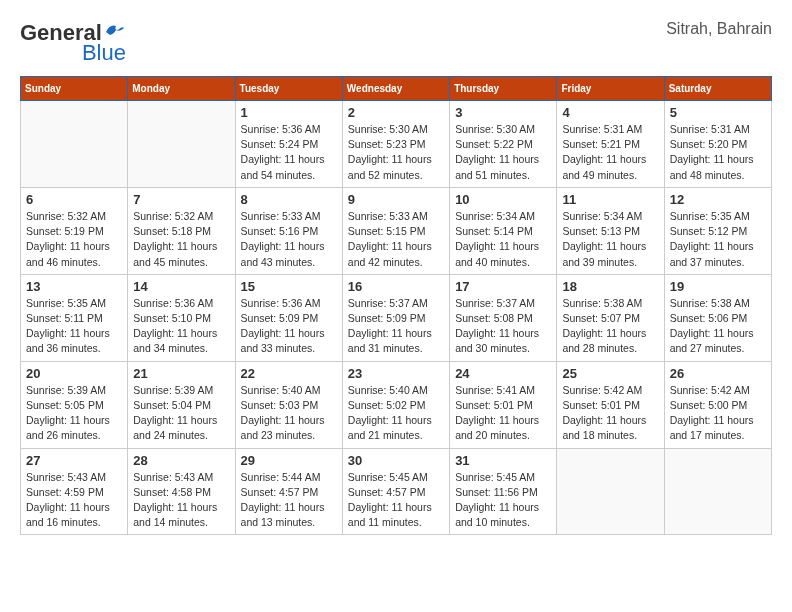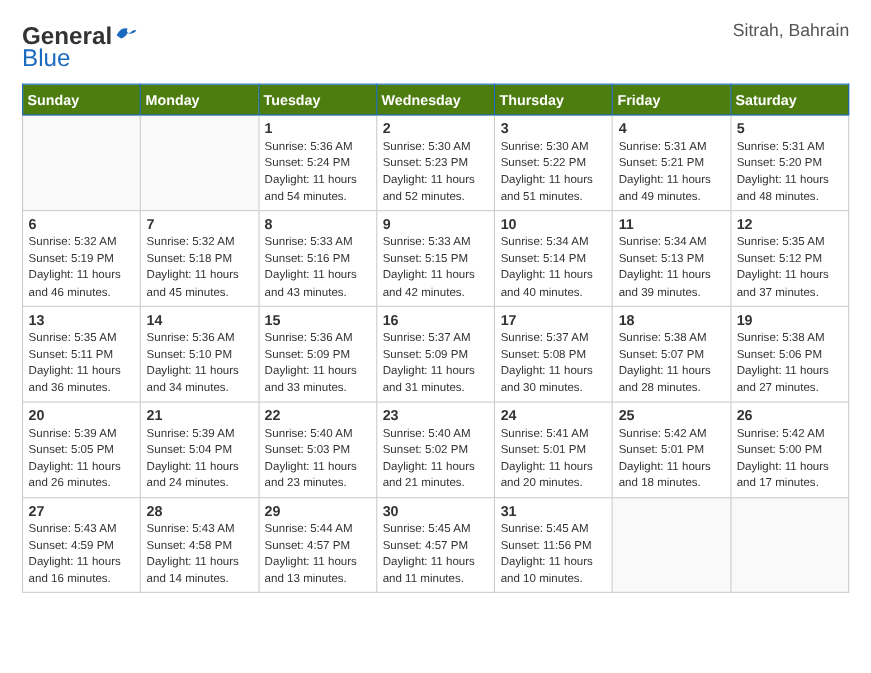--- a/index.html
+++ b/index.html
@@ -12,45 +12,45 @@
     }
     .header {
       display: flex;
       justify-content: space-between;
       align-items: flex-start;
       margin-bottom: 10px;
     }
     .logo {
       display: flex;
       flex-direction: column;
-      align-items: flex-start;
+      align-items: flex-end;
     }
     .title-block {
       text-align: right;
     }
     .month-title {
       font-size: 36px;
       font-weight: bold;
       color: #333;
     }
     .location {
       font-size: 16px;
       color: #555;
     }
     .calendar {
       width: 100%;
       border-collapse: collapse;
       font-size: 11px;
     }
     .calendar th {
-      background-color: #4d7c0f;
+      background-color: #c2410c;
       color: #fff;
       padding: 6px 4px;
       text-align: left;
-      font-size: 13px;
+      font-size: 10px;
       font-weight: bold;
       border: 1px solid #1a6abf;
     }
     .calendar td {
       border: 1px solid #ccc;
       vertical-align: top;
       padding: 4px 5px;
       width: calc(100% / 7);
       min-height: 80px;
       background: #fff;

